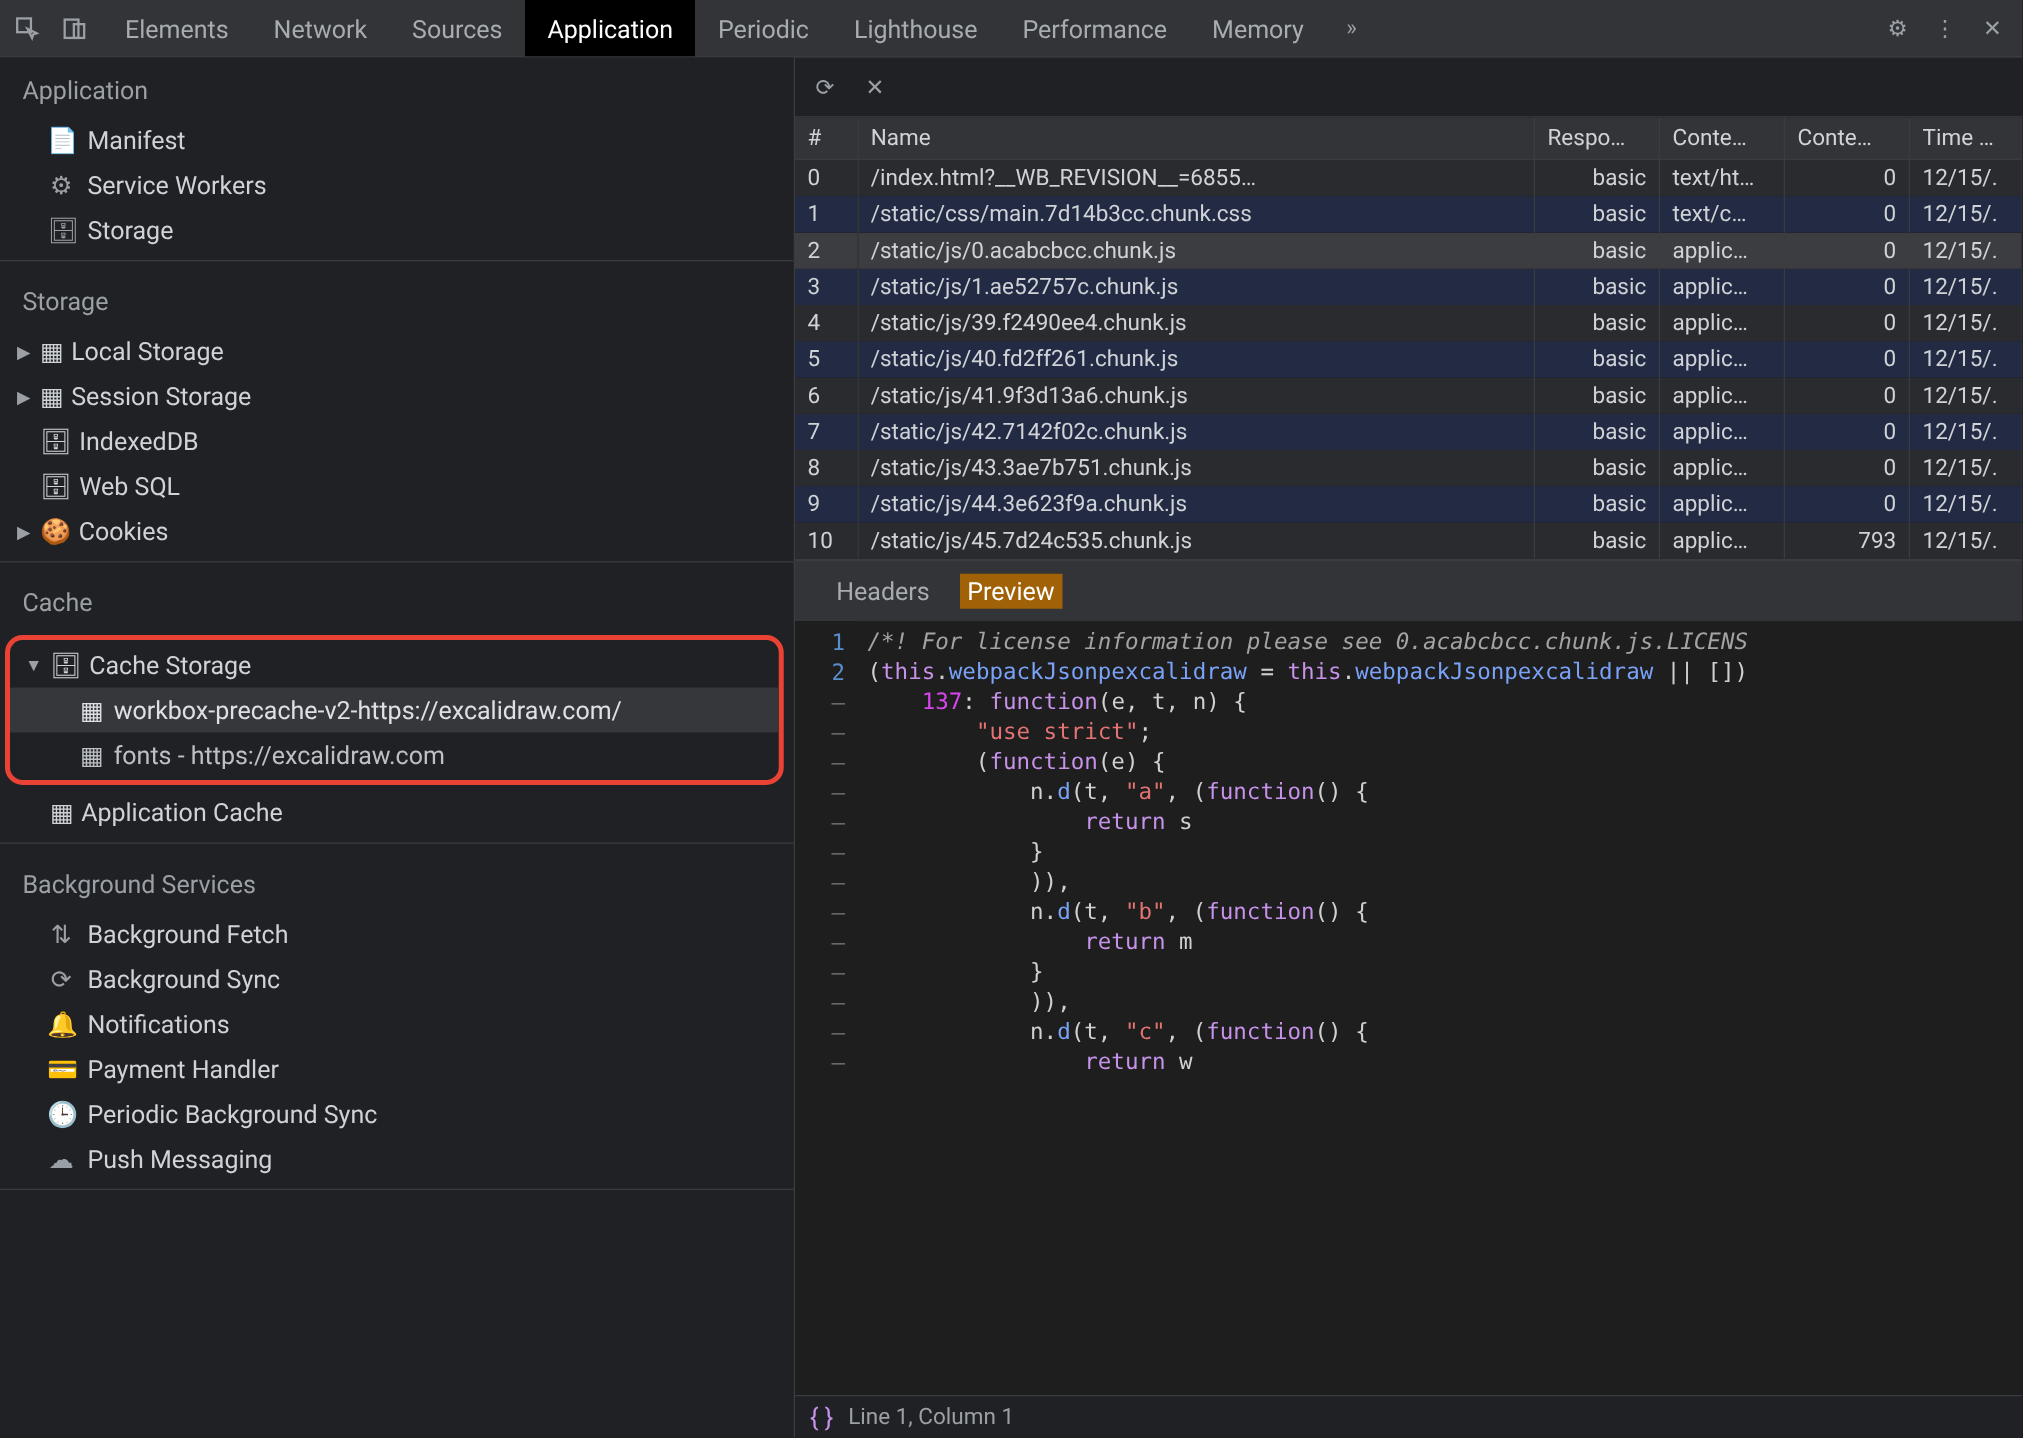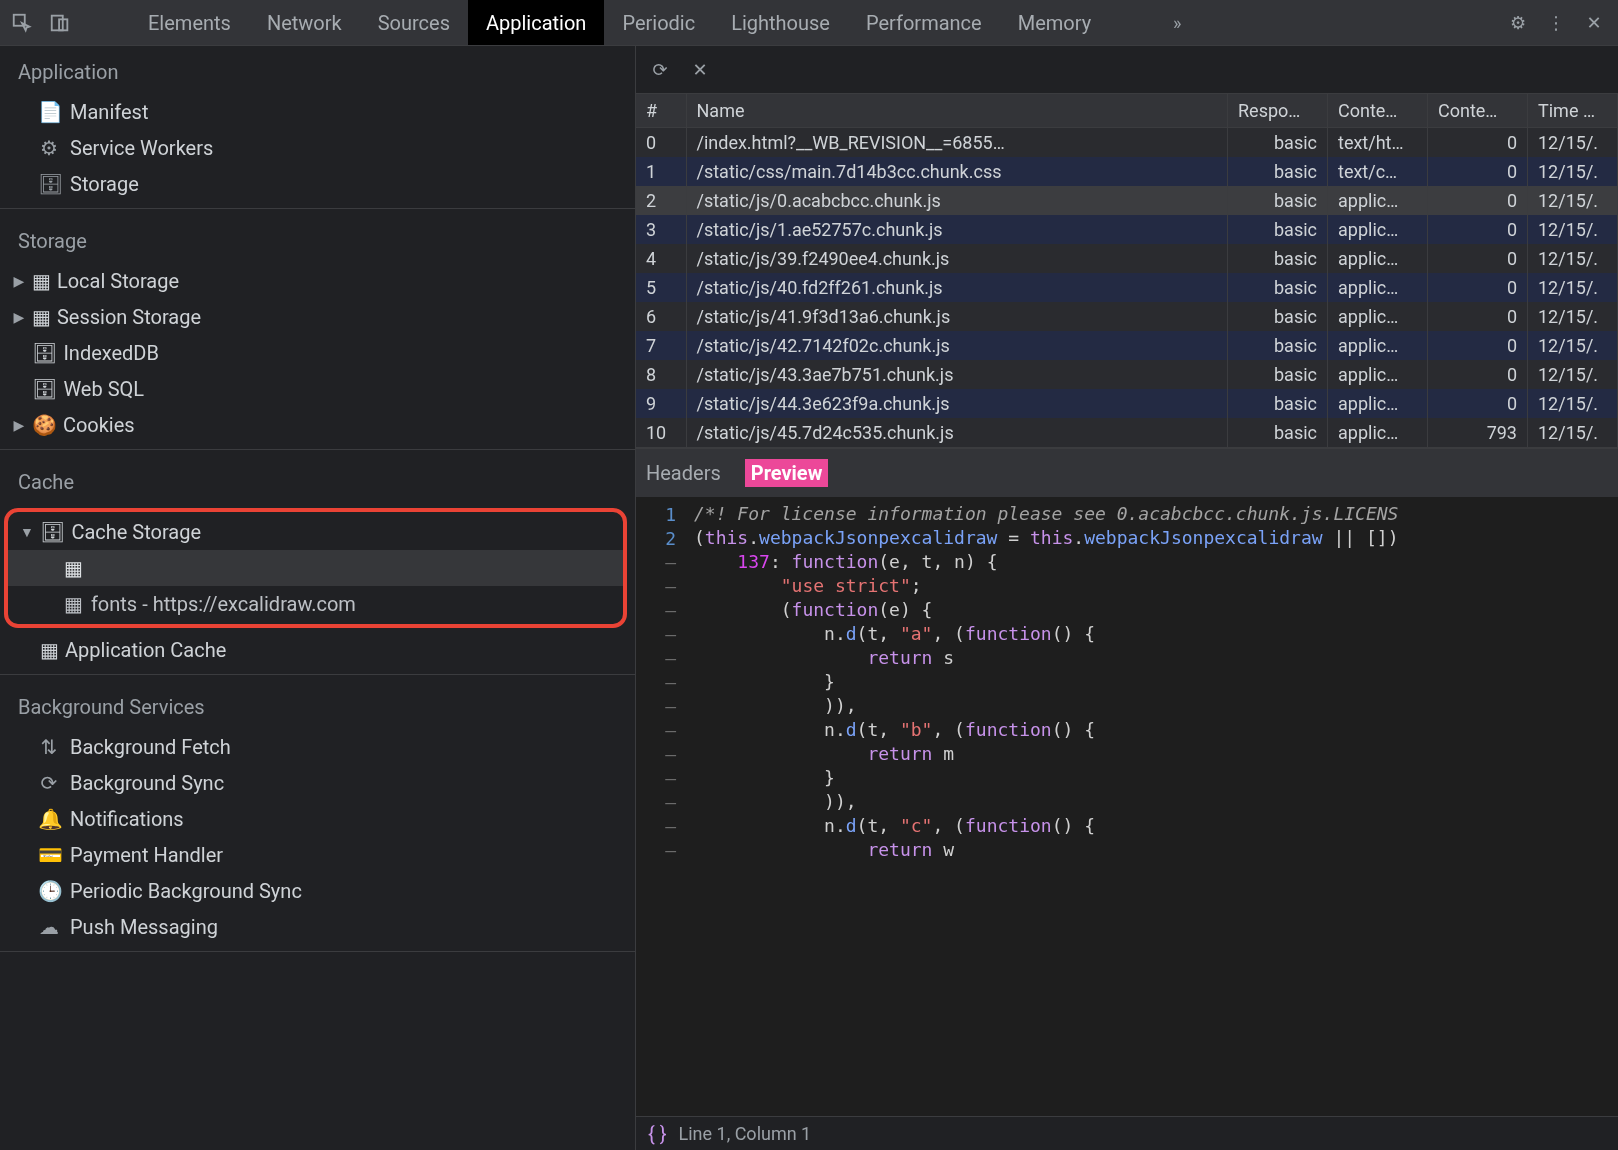--- a/index.html
+++ b/index.html
@@ -12,21 +12,20 @@
     overflow: hidden;
     font-size: 18px;
   }
   
   .tab-bar {
     height: 46px;
     background: #333438;
     display: flex;
     align-items: center;
     border-bottom: 1px solid #3b3c3f;
-    gap: 48px;
   }
   .tab-bar .left-icons { display:flex; align-items:center; padding:0 8px; gap:10px; }
   .icon-btn {
     width: 28px; height: 28px; display:flex; align-items:center; justify-content:center;
     color:#9aa0a6;
   }
   .tab {
     padding: 10px 18px;
     font-size: 20px;
     color: #a7acb1;
@@ -138,26 +137,26 @@
   td.num, th.num { text-align:right; }
   th.idx, td.idx { width:50px; }
   th.resp, td.resp { width:100px; }
   th.ct,  td.ct  { width:100px; }
   th.cl,  td.cl  { width:100px; text-align:right; }
   th.tm,  td.tm  { width:90px; }
 
   
   .subtab-row {
     display:flex; align-items:center; gap:18px;
-    padding: 10px 4px;
+    padding: 10px 27px;
     border-top:1px solid #3b3c3f;
     background:#333438;
   }
   .subtab { font-size:20px; color:#a7acb1; padding:2px 6px; }
-  .subtab.active { background:#ec4899; color:#fff;font-weight:bold; }
+  .subtab.active { background:#a16207; color:#fff; }
 
   .code-area {
     flex:1; display:flex;
     background:#1e1e1e;
     font-family: Menlo, Consolas, monospace;
     font-size:18px;
     overflow:hidden;
   }
   .gutter {
     background:#1e1e1e;
@@ -273,20 +272,21 @@
     <div class="side-section-title">Cache</div>
 
     <div class="highlight-box">
       <div class="side-group-row">
         <span class="tri">▼</span>
         <span class="side-icon">🗄</span>
         <span>Cache Storage</span>
       </div>
       <div class="side-sub selected">
         <span class="side-icon">▦</span>
+        <span>workbox-precache-v2-https://excalidraw.com/</span>
       </div>
       <div class="side-sub">
         <span class="side-icon">▦</span>
         <span>fonts - https://excalidraw.com</span>
       </div>
     </div>
 
     <div class="side-group-row" style="padding-left:20px;">
         <span class="tri" style="visibility:hidden">▶</span>
         <span class="side-icon">▦</span>

